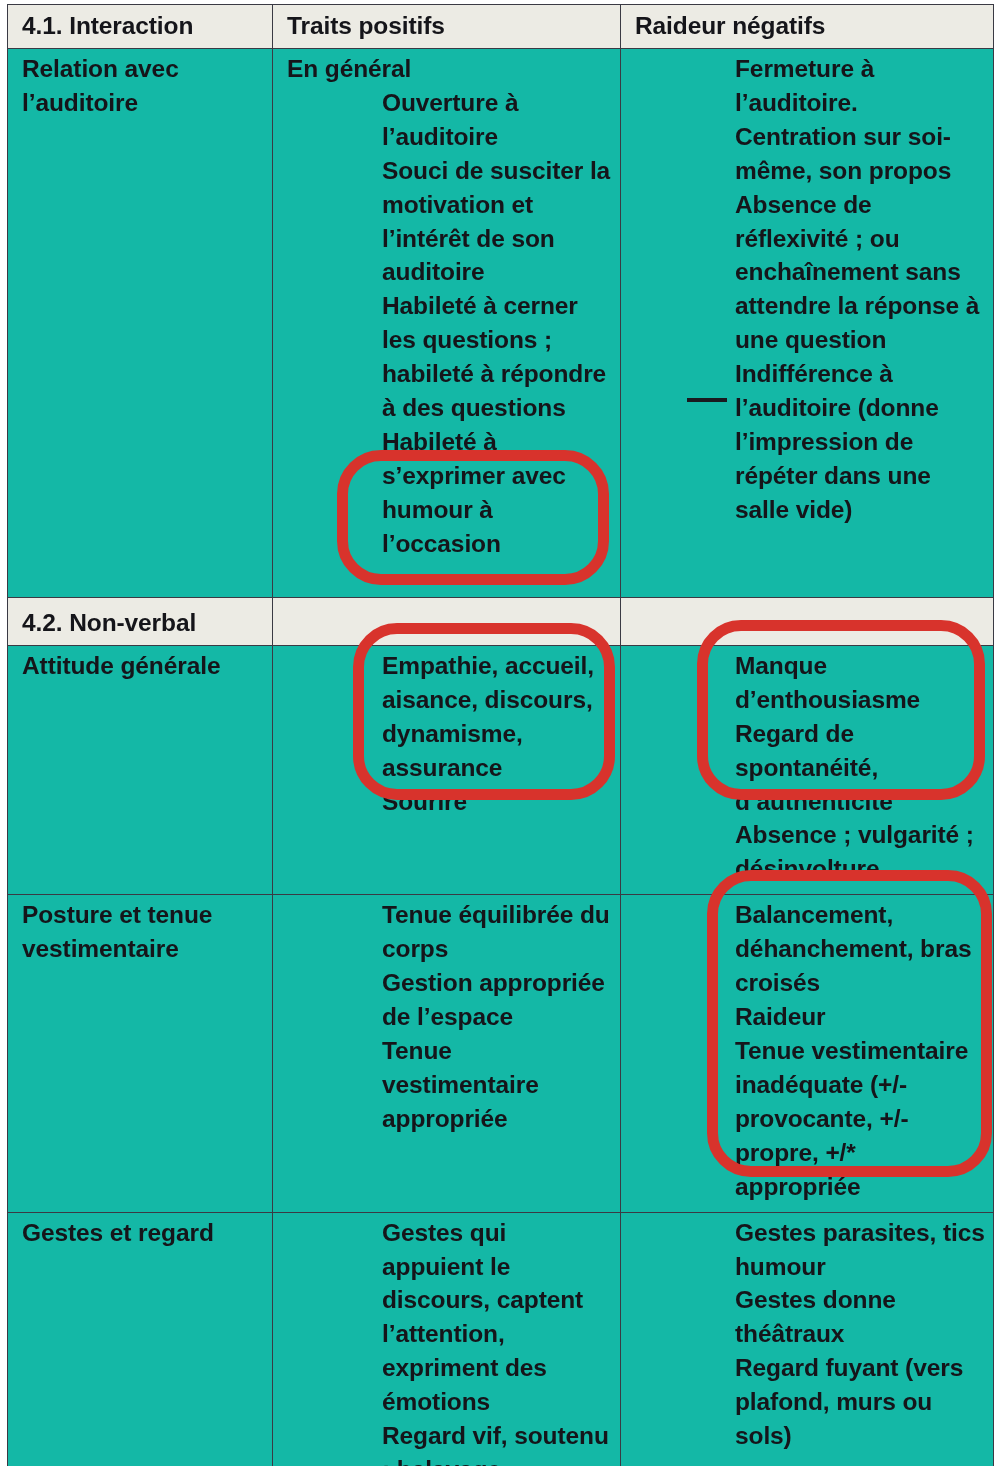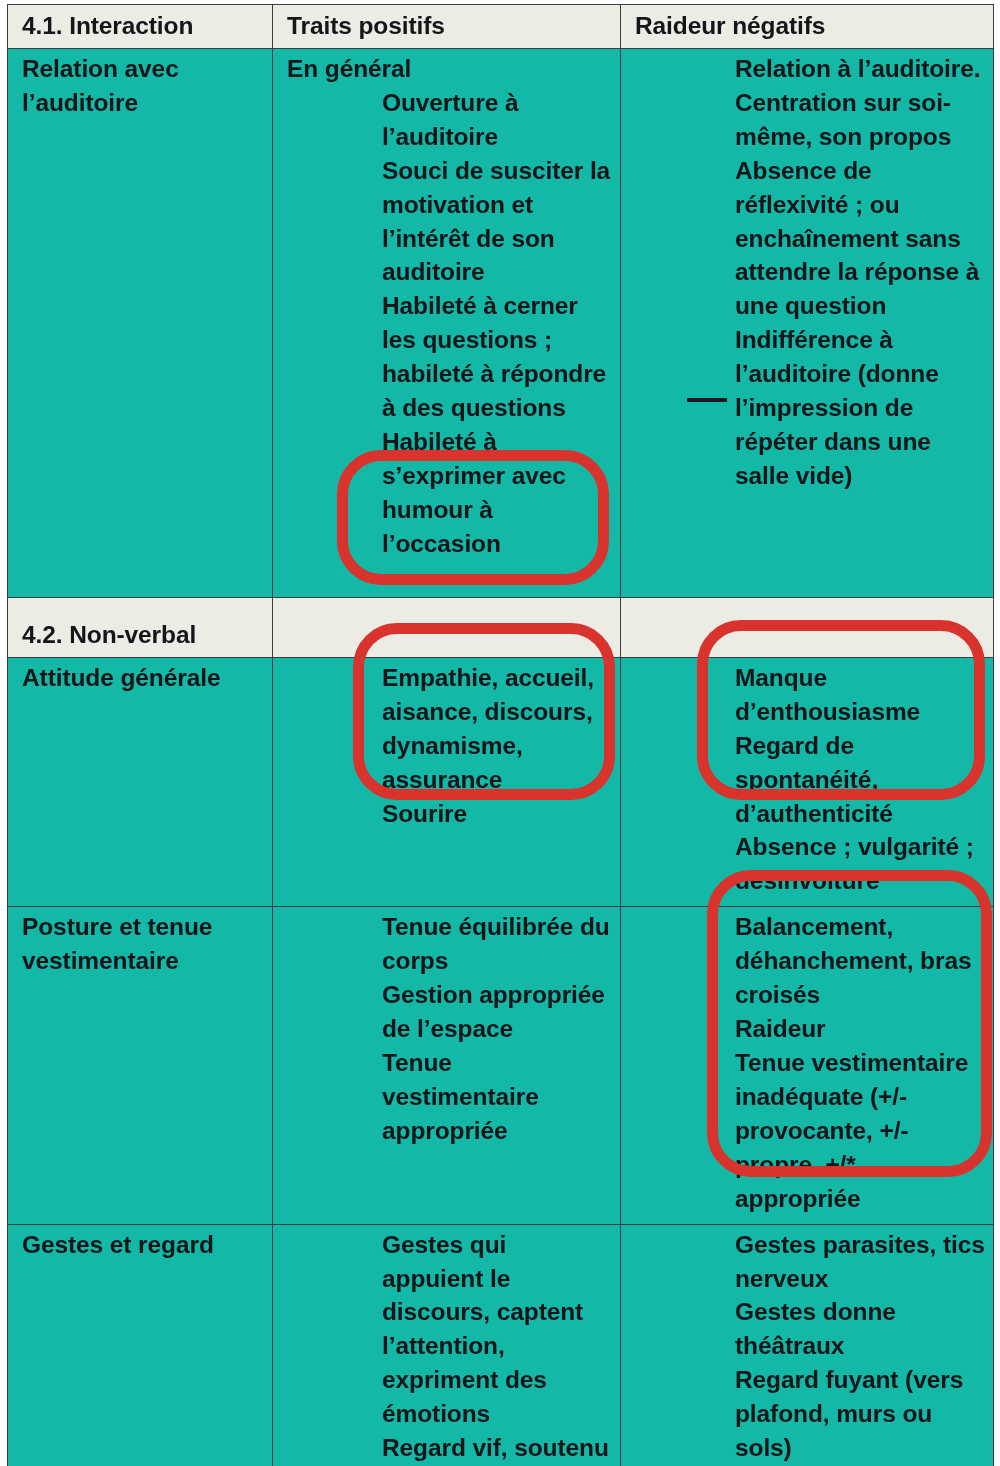--- a/index.html
+++ b/index.html
@@ -42,21 +42,21 @@
     font-size: 24.5px;
     font-weight: bold;
     line-height: 1.385;
     color: #15151a;
     letter-spacing: -0.1px;
   }
   .shaded td {
     background: #ecebe4 !important;
   }
   .shaded .cellpad {
-    padding: 20px 6px 5px 14px;
+    padding: 8px 6px 5px 14px;
   }
   .hdr .cellpad {
     padding: 4px 6px 5px 14px;
   }
   
   .sub {
     padding-left: 95px;
   }
   .sub-neg {
     padding-left: 100px;
@@ -129,21 +129,21 @@
               <p>Ouverture à l’auditoire</p>
               <p>Souci de susciter la motivation et l’intérêt de son auditoire</p>
               <p>Habileté à cerner les questions ; habileté à répondre à des questions</p>
               <p>Habileté à s’exprimer avec humour à l’occasion</p>
             </div>
           </div>
         </td>
         <td>
           <div class="cellpad">
             <div class="sub-neg">
-              <p>Relation à l’auditoire.</p>
+              <p>Fermeture à l’auditoire.</p>
               <p>Centration sur soi-même, son propos</p>
               <p>Absence de réflexivité ; ou enchaînement sans attendre la réponse à une question</p>
               <p>Indifférence à l’auditoire (donne l’impression de répéter dans une salle vide)</p>
             </div>
           </div>
         </td>
       </tr>
 
       <tr class="rowsec shaded">
         <td>
@@ -212,21 +212,21 @@
           <div class="cellpad">
             <div class="sub">
               <p>Gestes qui appuient le discours, captent l’attention, expriment des émotions</p>
               <p>Regard vif, soutenu ; balayage</p>
             </div>
           </div>
         </td>
         <td>
           <div class="cellpad">
             <div class="sub-neg">
-              <p>Gestes parasites, tics nerveux</p>
+              <p>Gestes parasites, tics humour</p>
               <p>Gestes donne théâtraux</p>
               <p>Regard fuyant (vers plafond, murs ou sols)</p>
             </div>
           </div>
         </td>
       </tr>
 
     </tbody>
   </table>
 

